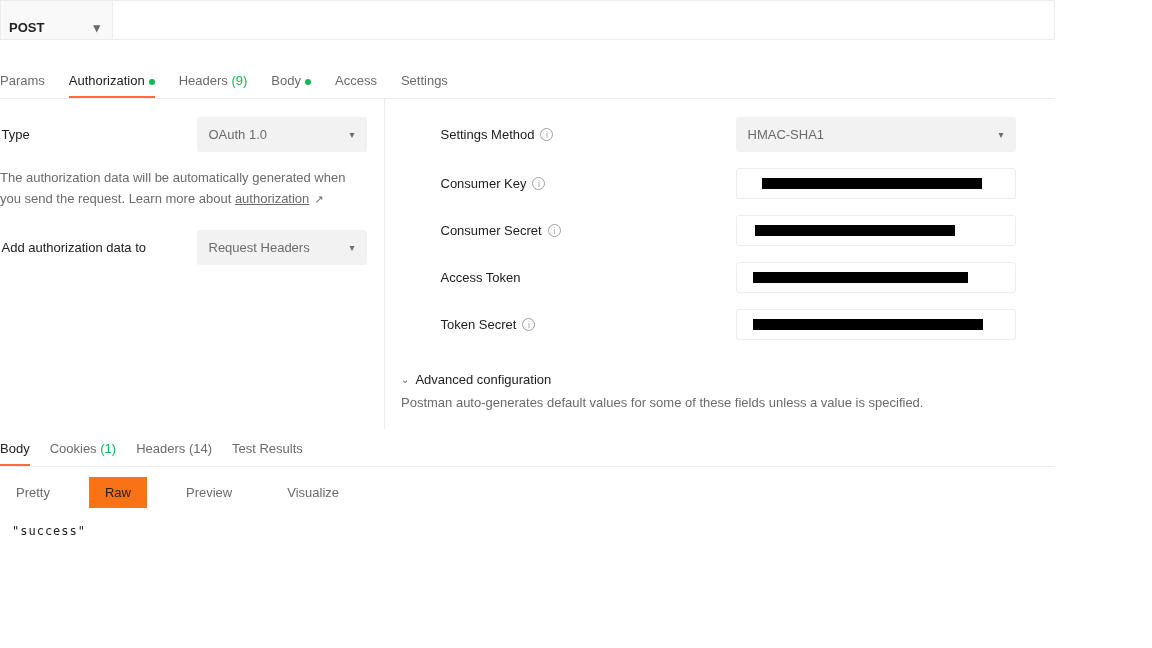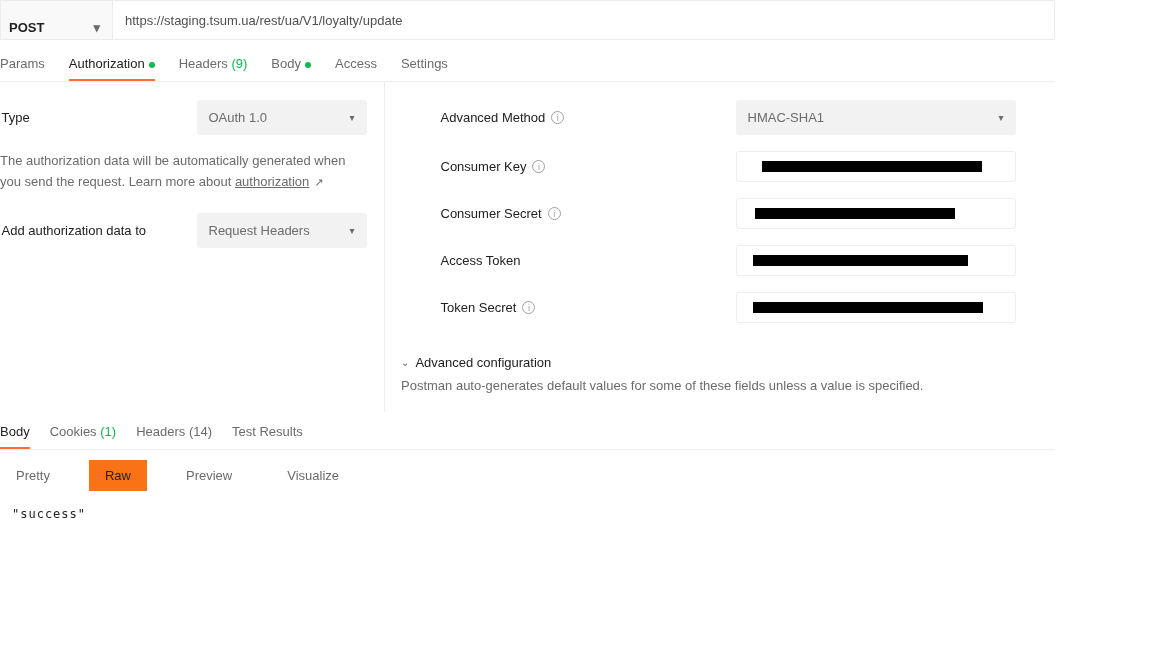--- a/index.html
+++ b/index.html
@@ -4,21 +4,21 @@
 <style>
 * { box-sizing: border-box; margin: 0; padding: 0; }
 body { font-family: -apple-system, BlinkMacSystemFont, "Segoe UI", Arial, sans-serif; font-size: 13px; color: #212121; background: #fff; width: 1152px; }
 .container { width: 1055px; }
 
 .url-bar { display: flex; border: 1px solid #ececec; height: 40px; align-items: stretch; }
 .method-select { display: flex; align-items: center; padding: 15px 12px 0 8px; background: #f9f9f9; border-right: 1px solid #ececec; width: 112px; justify-content: space-between; gap: 23px; }
 .method-select span { font-weight: 600; font-size: 13px; }
 .url-input { flex: 1; border: none; padding: 0 12px; font-size: 13px; color: #505050; background: #fff; }
 
-.req-tabs { display: flex; border-bottom: 1px solid #ececec; padding: 0; margin-top: 8px; }
+.req-tabs { display: flex; border-bottom: 1px solid #ececec; padding: 0; margin-top: 25px; }
 .req-tab { padding: 8px 0; margin-right: 24px; color: #6b6b6b; cursor: pointer; border-bottom: 2px solid transparent; font-size: 13px; }
 .req-tab.active { color: #212121; border-bottom: 2px solid #ff6c37; font-weight: 500; }
 .dot { display: inline-block; width: 6px; height: 6px; border-radius: 50%; background: #0cbb52; margin-left: 4px; vertical-align: middle; }
 .count-green { color: #0cbb52; }
 
 .auth-area { display: flex; min-height: 330px; }
 .auth-left { width: 385px; padding: 18px 16px 18px 0; border-right: 1px solid #ececec; }
 .auth-right { flex: 1; padding: 18px 0 18px 16px; }
 
 .row { display: flex; align-items: center; margin-bottom: 16px; justify-content: center; }
@@ -49,21 +49,20 @@
 </head>
 <body>
 
 <div class="container">
 
   <div class="url-bar">
     <div class="method-select">
       <span>POST</span>
       <span class="chev">▾</span>
     </div>
-    <input class="url-input" value="https://staging.tsum.ua/rest/ua/V1/loyalty/update" style="">
   </div>
 
   <div class="req-tabs">
     <div class="req-tab">Params</div>
     <div class="req-tab active">
       <span>Authorization</span><span class="dot"></span>
     </div>
     <div class="req-tab">
       <span>Headers</span> <span class="count-green">(9)</span>
     </div>
@@ -91,21 +90,21 @@
         <div class="dropdown">
           <span>Request Headers</span>
           <span class="chev">▾</span>
         </div>
       </div>
     </div>
 
     <div class="auth-right">
       <div class="row">
         <div class="label-r">
-          <span>Advanced Method</span>
+          <span>Settings Method</span>
             <span class="info">i</span>
         </div>
         <div class="dropdown wide">
           <span>HMAC-SHA1</span>
           <span class="chev">▾</span>
         </div>
       </div>
       <div class="row">
         <div class="label-r">
           <span>Consumer Key</span>

